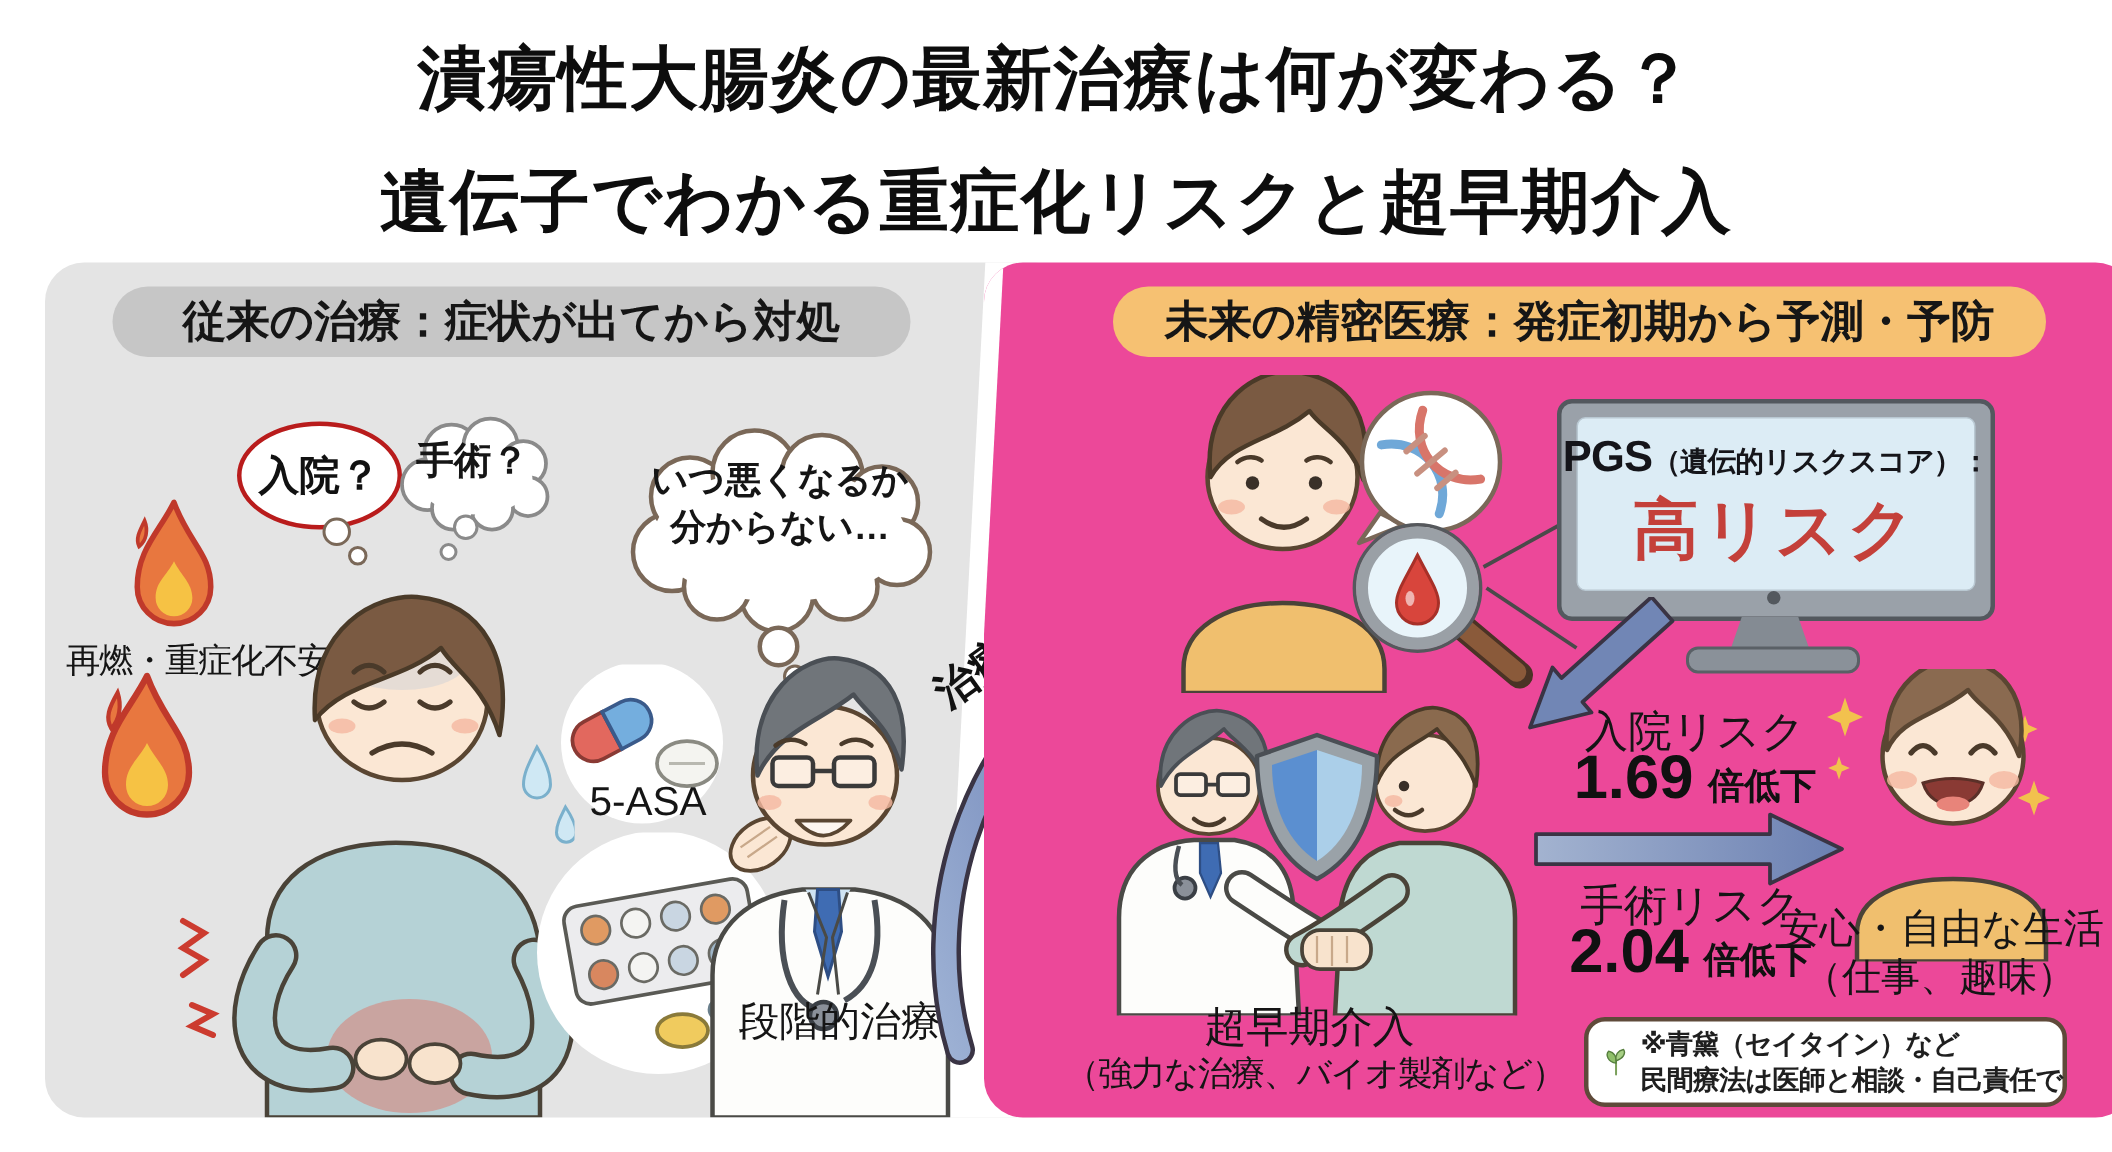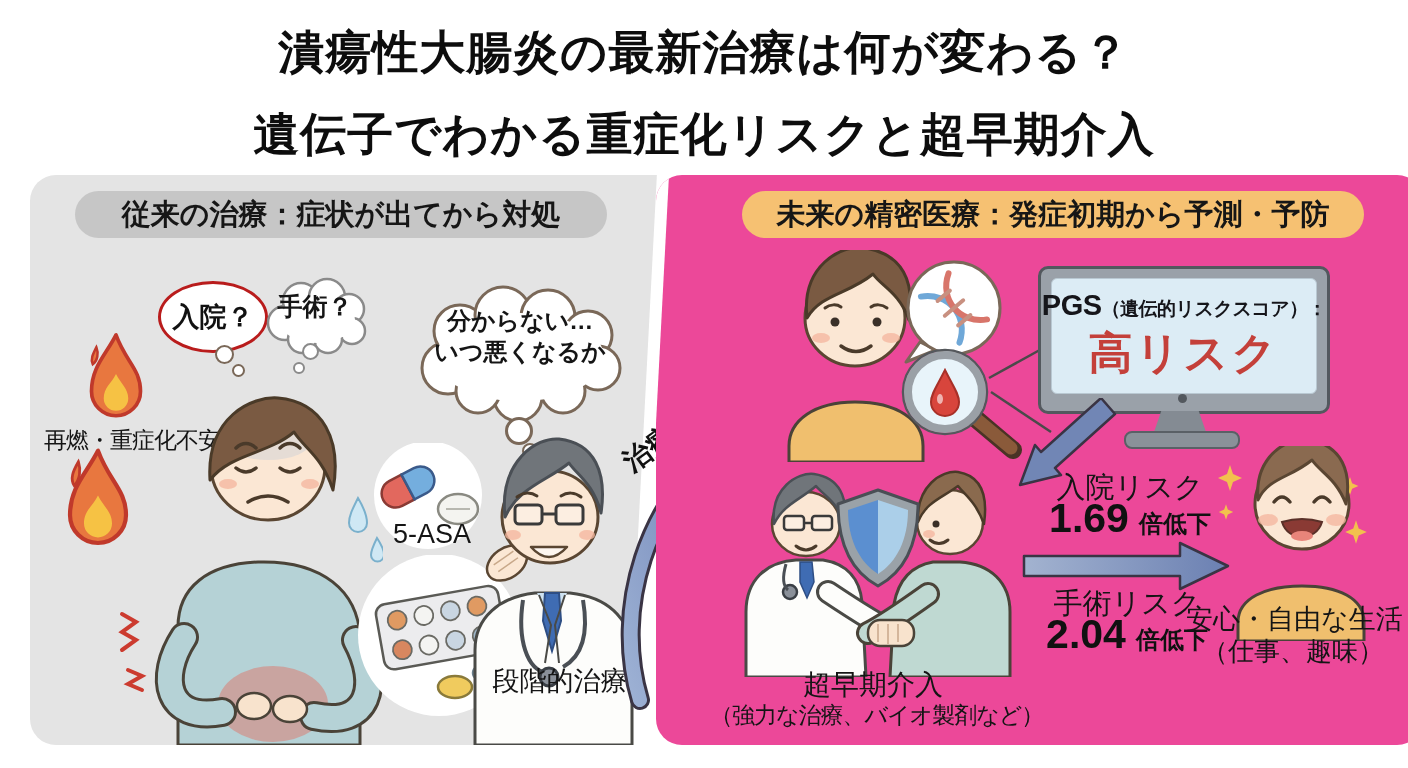--- a/index.html
+++ b/index.html
@@ -88,22 +88,22 @@
         <circle cx="150" cy="34" r="27"></circle>
           <circle cx="190" cy="52" r="24"></circle>
           <circle cx="200" cy="85" r="22"></circle>
         <circle cx="165" cy="108" r="22"></circle>
           <circle cx="120" cy="114" r="24"></circle>
           <circle cx="80" cy="108" r="22"></circle>
       </g>
       <ellipse cx="122" cy="74" rx="84" ry="44" fill="#fff"></ellipse>
     </svg>
     <div class="overlay-text" style="left:375px;top:130px;width:230px;font-size:24px;line-height:1.3;">
+      <div>いつ悪くなるか</div>
       <div>分からない…</div>
-      <div>いつ悪くなるか</div>
     </div>
     <div class="tail-dot" style="left:475px;top:242px;width:22px;height:22px;border:3px solid #7a6858;"></div>
     <div class="tail-dot" style="left:492px;top:268px;width:12px;height:12px;border:2.5px solid #7a6858;"></div>
 
     <svg class="abs" style="left:46px;top:155px;" width="80" height="98" viewBox="0 0 60 80">
       <path d="M30 4 C 22 20, 10 30, 10 50 a20 20 0 0 0 40 0 C 50 32, 38 26, 30 4 Z" fill="#e8773f" stroke="#c0392b" stroke-width="3" stroke-linejoin="round"></path>
       <path d="M30 36 C 26 44, 20 47, 20 56 a10 10 0 0 0 20 0 C 40 48, 34 44, 30 36 Z" fill="#f6c244"></path>
       <path d="M14 14 C 11 20, 9 24, 11 28 C 15 25, 16 19, 14 14 Z" fill="#e8773f" stroke="#c0392b" stroke-width="2"></path>
     </svg>
     <svg class="abs" style="left:22px;top:270px;" width="92" height="112" viewBox="0 0 60 80">
@@ -327,15 +327,26 @@
       <ellipse cx="58" cy="74" rx="10" ry="6" fill="#f5b8a0" opacity="0.8"></ellipse>
       <ellipse cx="126" cy="74" rx="10" ry="6" fill="#f5b8a0" opacity="0.8"></ellipse>
     </svg>
 
     <div class="lbl" style="left:530px;top:426px;width:214px;font-size:27px;">安心・自由な生活</div>
     <div class="lbl" style="left:544px;top:459px;width:186px;font-size:26px;">（仕事、趣味）</div>
 
     <div class="lbl" style="left:112px;top:491px;width:210px;font-size:28px;">超早期介入</div>
     <div class="lbl" style="left:54px;top:525px;width:330px;font-size:23px;letter-spacing:-1px;">（強力な治療、バイオ製剤など）</div>
 
+    <div id="footnote-box">
+      <svg width="40" height="46" viewBox="0 0 44 48">
+        <path d="M22 46 C 22 34, 22 30, 22 22" fill="none" stroke="#7aa05a" stroke-width="3.5" stroke-linecap="round"></path>
+        <path d="M22 26 C 8 24, 3 12, 9 5 C 19 7, 24 16, 22 26 Z" fill="#8fbf6a" stroke="#567f3e" stroke-width="2.5" stroke-linejoin="round"></path>
+        <path d="M22 22 C 34 18, 40 9, 35 2 C 25 4, 20 12, 22 22 Z" fill="#a7cf85" stroke="#567f3e" stroke-width="2.5" stroke-linejoin="round"></path>
+      </svg>
+      <div>
+        <div class="footnote-text">※青黛（セイタイン）など</div>
+        <div class="footnote-text">民間療法は医師と相談・自己責任で</div>
+      </div>
+    </div>
   </div>
 
 </div>
 
 </body></html>

